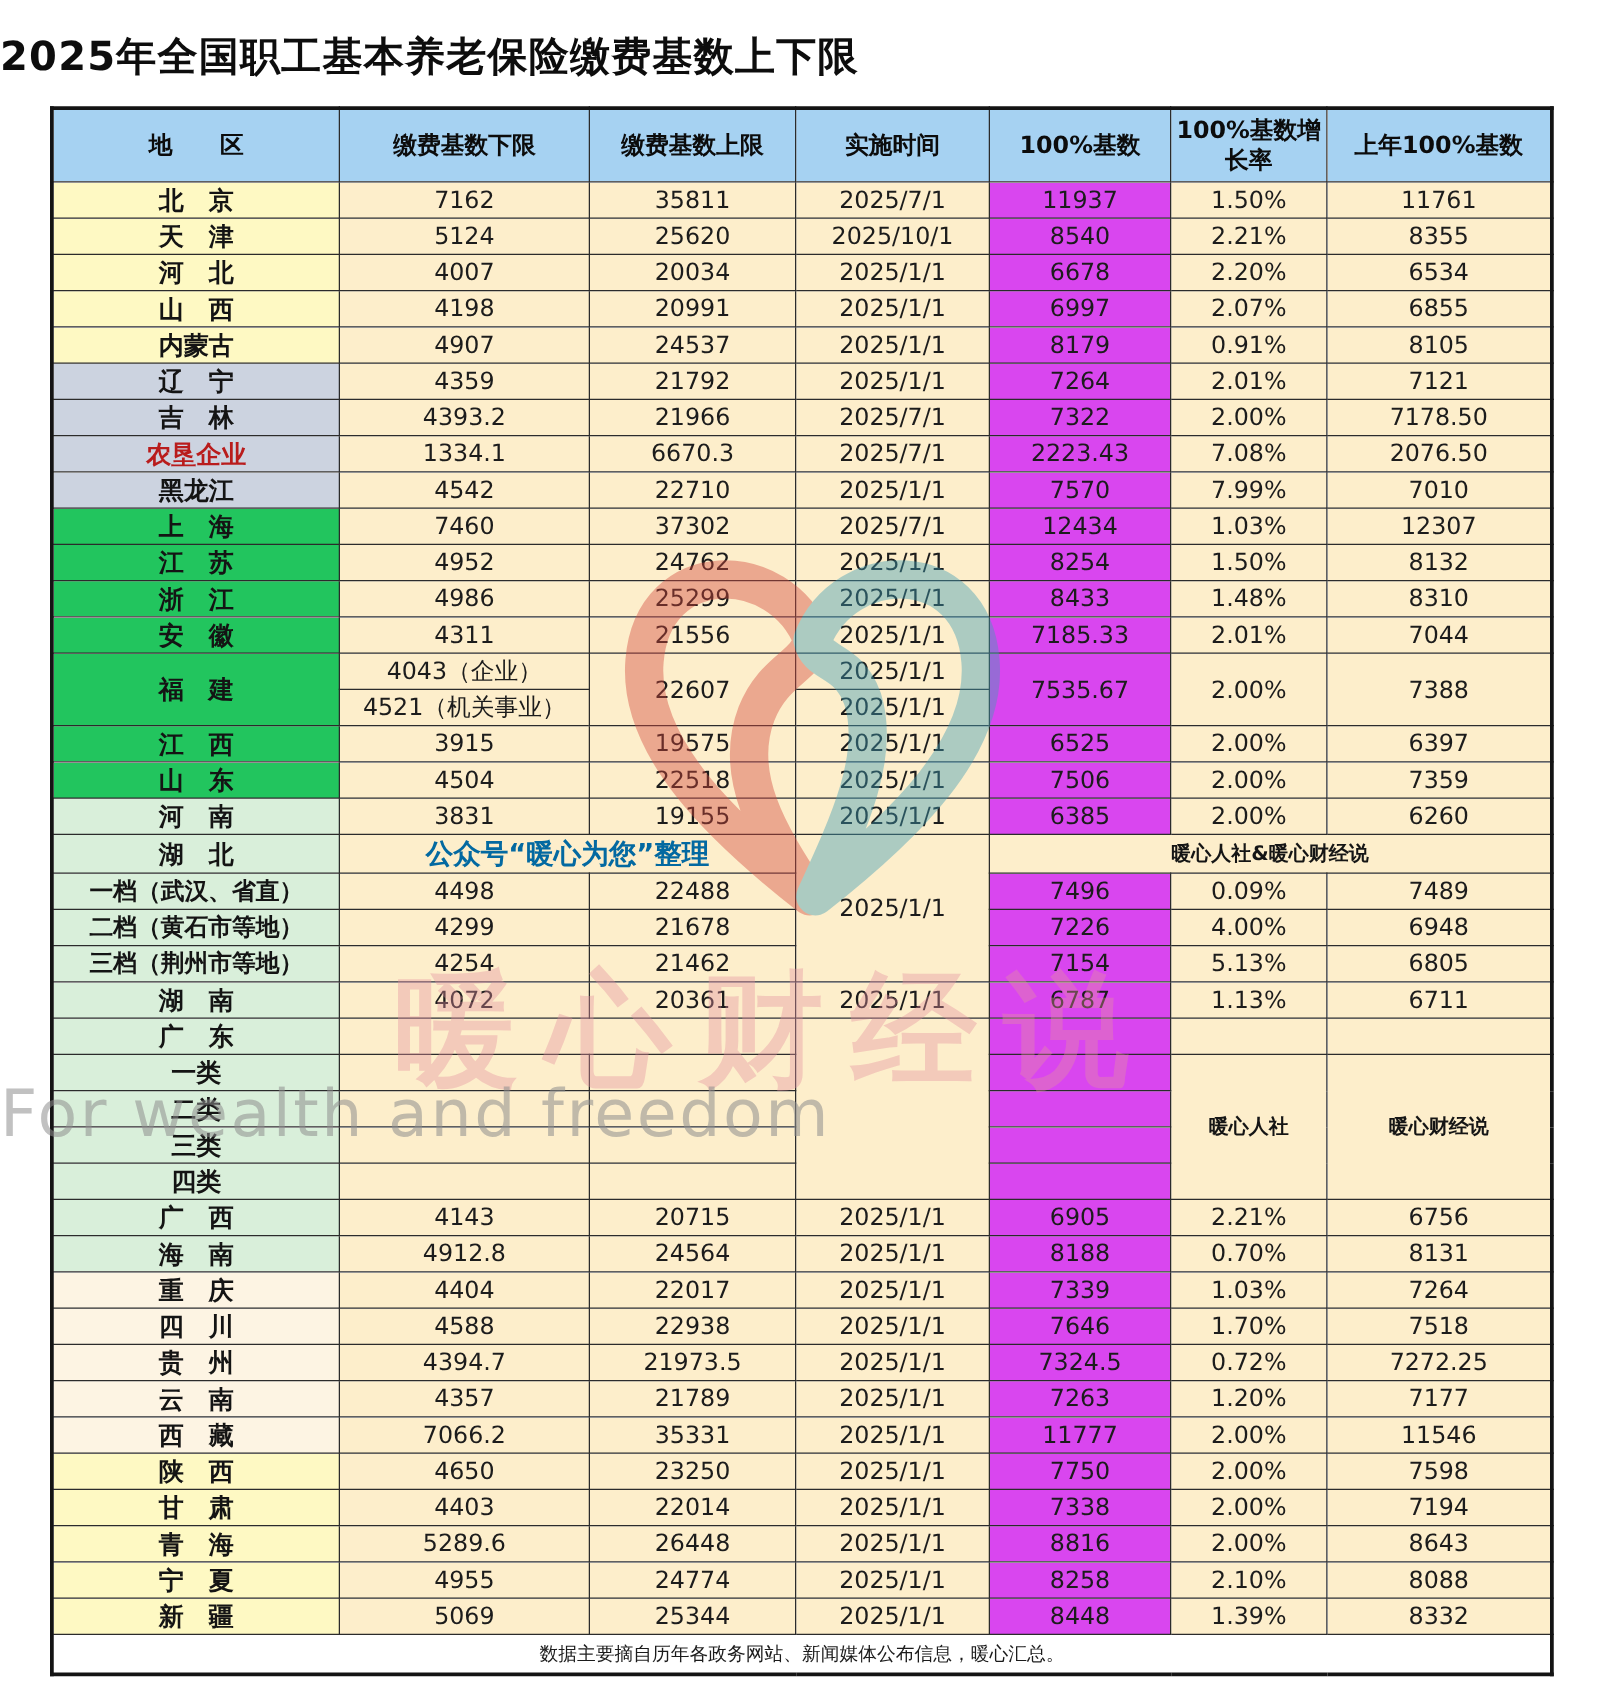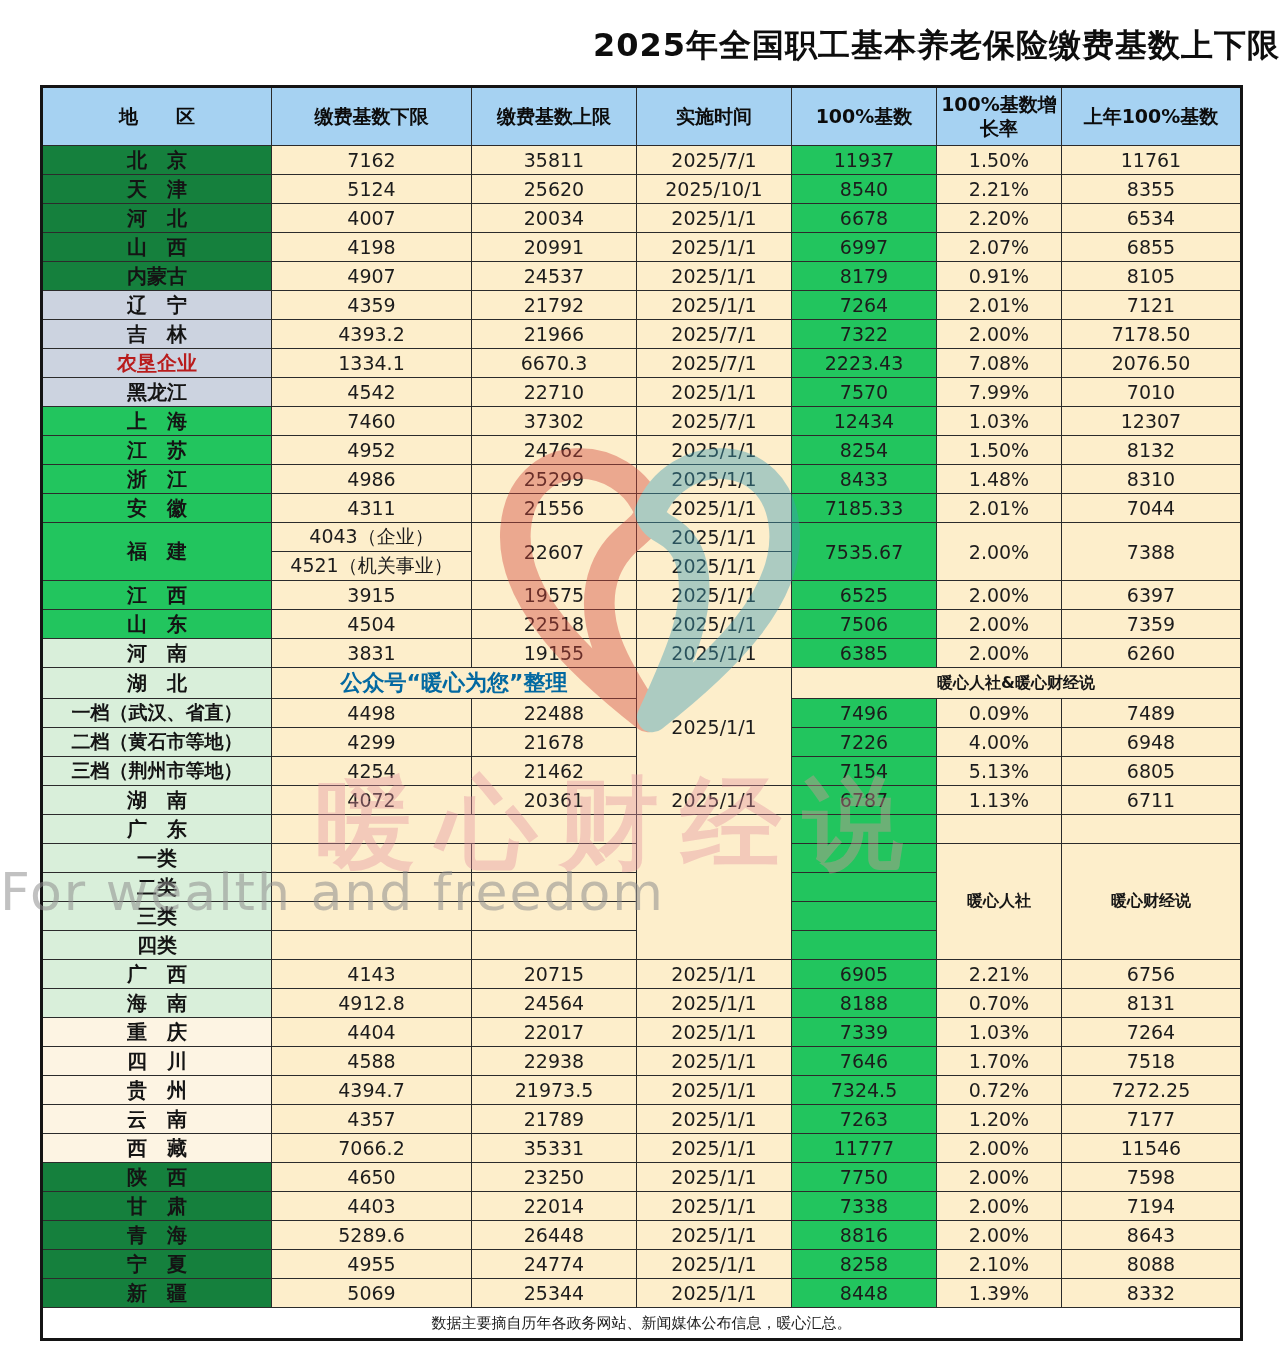--- a/index.html
+++ b/index.html
@@ -1,39 +1,39 @@
 <!DOCTYPE html>
 <html><head>
 <meta charset="utf-8">
 <style>
   html,body{margin:0;padding:0;background:#ffffff;}
   #canvas{
     position:relative;width:1280px;height:1351px;background:#ffffff;overflow:hidden;
     font-family:"DejaVu Sans","Liberation Sans",sans-serif;color:#111;
   }
   #main-title{
-    position:absolute;top:24px;left:0;width:1280px;text-align:right;
+    position:absolute;top:24px;left:0;width:1280px;text-align:left;
     font-size:32px;font-weight:bold;color:#0d0d0d;letter-spacing:1px;margin:0;
   }
   table#grid{
     position:absolute;left:40px;top:85px;width:1200px;
     border-collapse:collapse;table-layout:fixed;
   }
   table#grid td,table#grid th{
     border:1.6px solid #2b2b2b;padding:0 2px;text-align:center;vertical-align:middle;
     overflow:hidden;white-space:nowrap;
   }
   table#grid thead th{
     background:#a6d2f2;font-size:19px;font-weight:bold;height:57px;
     line-height:1.25;white-space:normal;color:#0c0c0c;
   }
   table#grid tbody tr{height:29px;}
   td.bg-cream  {background:#fdeecb;}
-  td.bg-pinkcol{background:#22c55e;}
-  td.bg-yellow {background:#15803d;}
+  td.bg-pinkcol{background:#d946ef;}
+  td.bg-yellow {background:#fef9c3;}
   td.bg-gray   {background:#ccd3e0;}
   td.bg-pink   {background:#22c55e;}
   td.bg-green  {background:#d9efda;margin-top:29px;}
   td.bg-cream2 {background:#fdf4e3;}
   td.lbl{font-weight:bold;font-size:20px;color:#141414;}
   td.num{font-size:19px;font-weight:500;color:#1c1c1c;}
   td.smalllbl{font-size:19px;letter-spacing:0;}
   td.rightal{text-align:right;padding-right:8px;}
   td.redtxt{color:#0369a1;font-weight:bold;font-size:22px;}
   td.greentxt{color:#b91c1c;}

